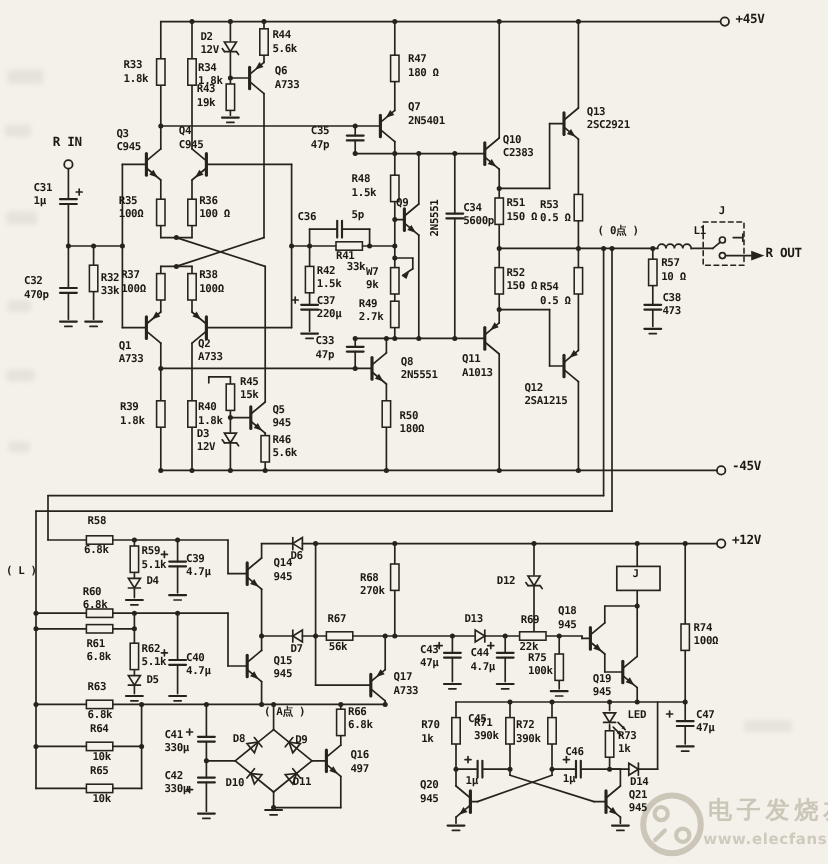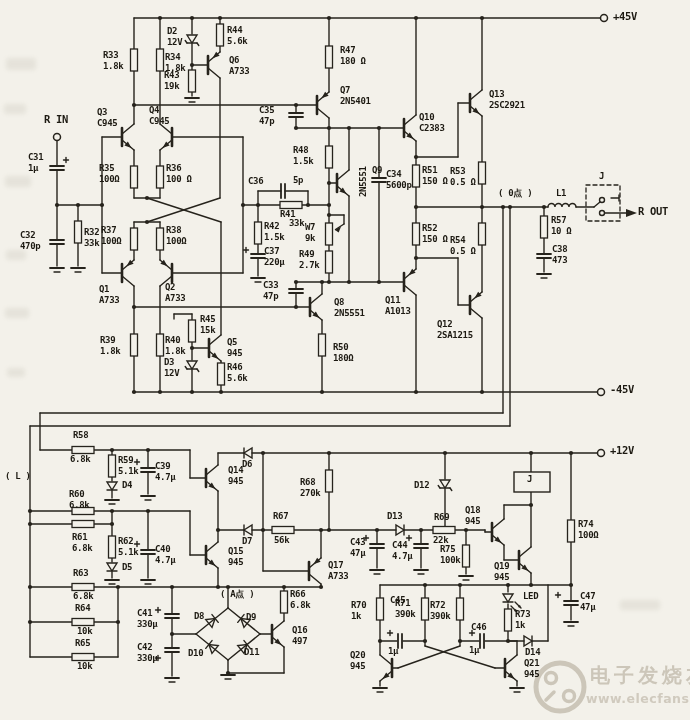--- a/index.html
+++ b/index.html
@@ -919,21 +919,21 @@
       <div class="lbl" style="left: 164px; top: 357px;">D3
 12V</div>
       <div class="lbl" style="left: 340px; top: 45px;">R47
 180 Ω</div>
       <div class="lbl" style="left: 340px; top: 85px;">Q7
 2N5401</div>
       <div class="lbl" style="left: 259px; top: 105px;">C35
 47p</div>
       <div class="lbl" style="left: 293px; top: 145px;">R48
 1.5k</div>
-      <div class="lbl" style="left: 330px; top: 165px; margin-left: 42px;">Q9</div>
+      <div class="lbl" style="left: 330px; top: 165px;">Q9</div>
       <div class="lbl vert" style="left: 358px; top: 197px;">2N5551</div>
       <div class="lbl" style="left: 386px; top: 169px;">C34
 5600p</div>
       <div class="lbl" style="left: 248px; top: 176px;">C36</div>
       <div class="lbl" style="left: 293px; top: 175px;">5p</div>
       <div class="lbl" style="left: 280px; top: 209px;">R41</div>
       <div class="lbl" style="left: 289px; top: 218px;">33k</div>
       <div class="lbl" style="left: 264px; top: 221px;">R42
 1.5k</div>
       <div class="lbl" style="left: 264px; top: 246px;">C37
@@ -958,21 +958,21 @@
 0.5 Ω</div>
       <div class="lbl" style="left: 422px; top: 223px;">R52
 150 Ω</div>
       <div class="lbl" style="left: 450px; top: 235px;">R54
 0.5 Ω</div>
       <div class="lbl" style="left: 385px; top: 295px;">Q11
 A1013</div>
       <div class="lbl" style="left: 437px; top: 319px;">Q12
 2SA1215</div>
       <div class="lbl" style="left: 498px; top: 188px;">( 0点 )</div>
-      <div class="lbl" style="left: 556px; top: 188px;">L1</div>
+      <div class="lbl" style="left: 578px; top: 188px;">L1</div>
       <div class="lbl" style="left: 599px; top: 171px;">J</div>
       <div class="lbl big" style="left: 638px; top: 205px;">R OUT</div>
       <div class="lbl" style="left: 551px; top: 215px;">R57
 10 Ω</div>
       <div class="lbl" style="left: 552px; top: 244px;">C38
 473</div>
       <div class="lbl big" style="left: 613px; top: 10px;">+45V</div>
       <div class="lbl big" style="left: 610px; top: 383px;">-45V</div>
       <div class="lbl big" style="left: 610px; top: 444px;">+12V</div>
       <div class="lbl" style="left: 5px; top: 471px;">( L )</div>

